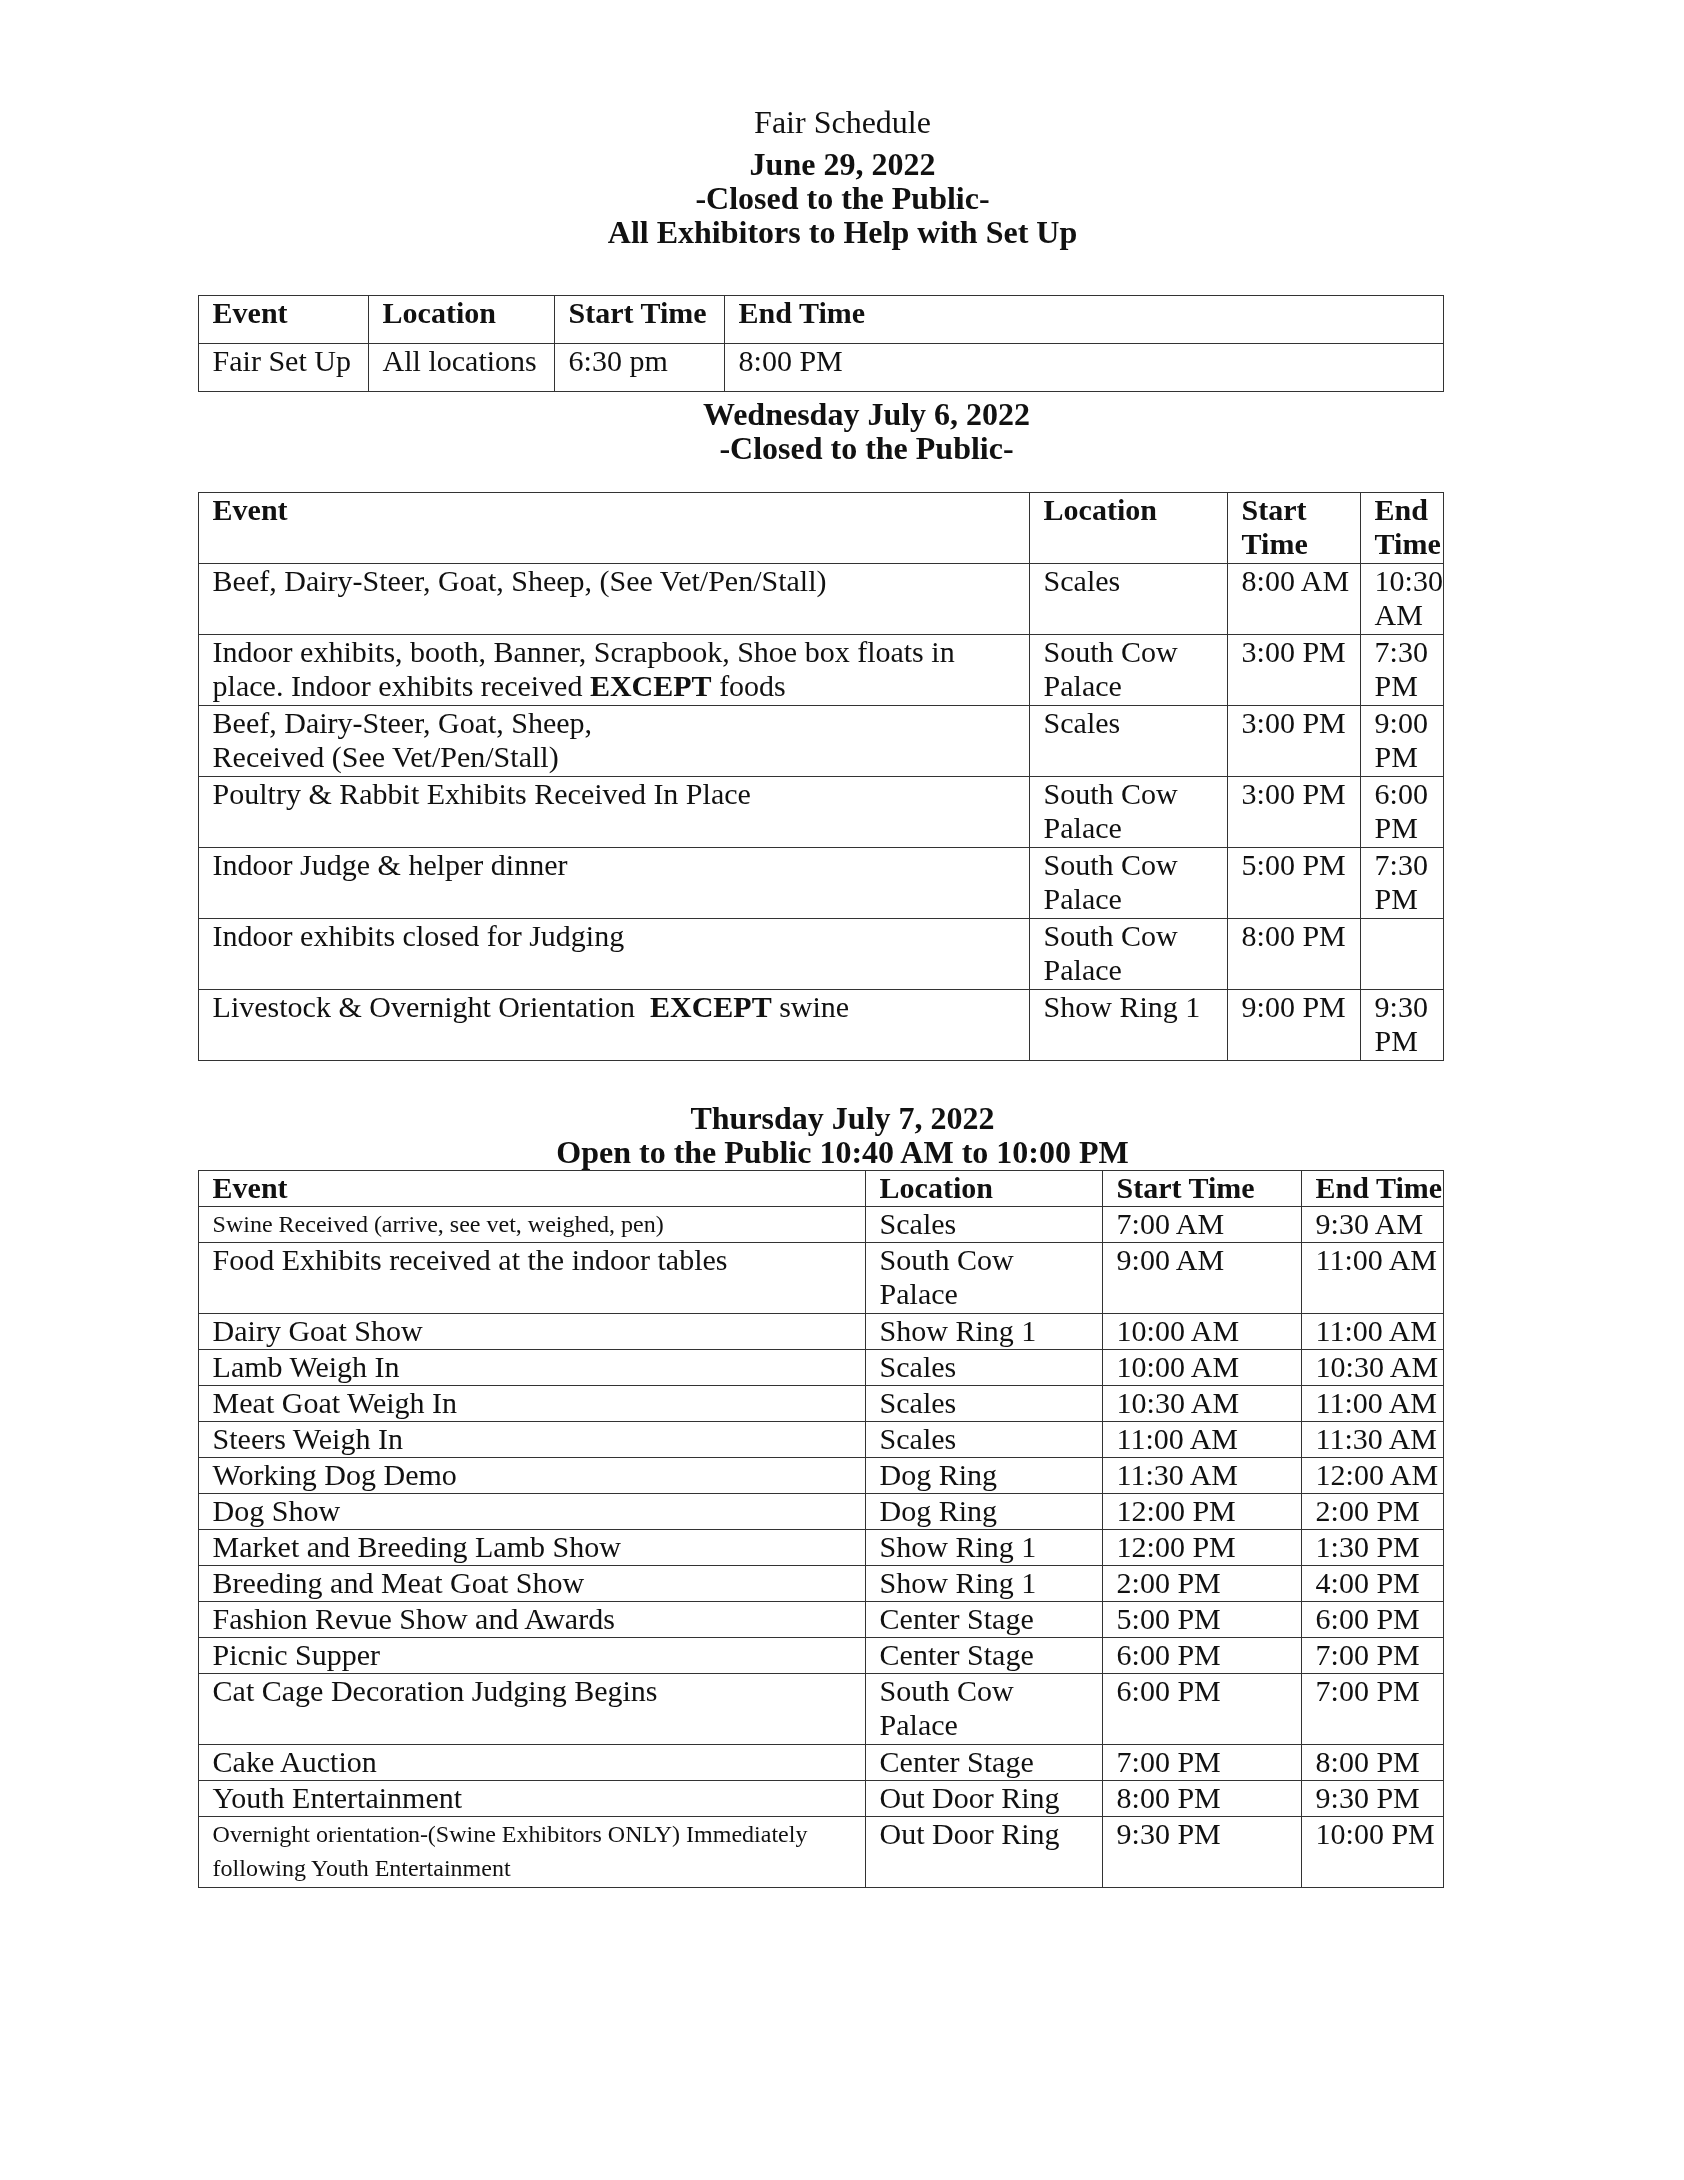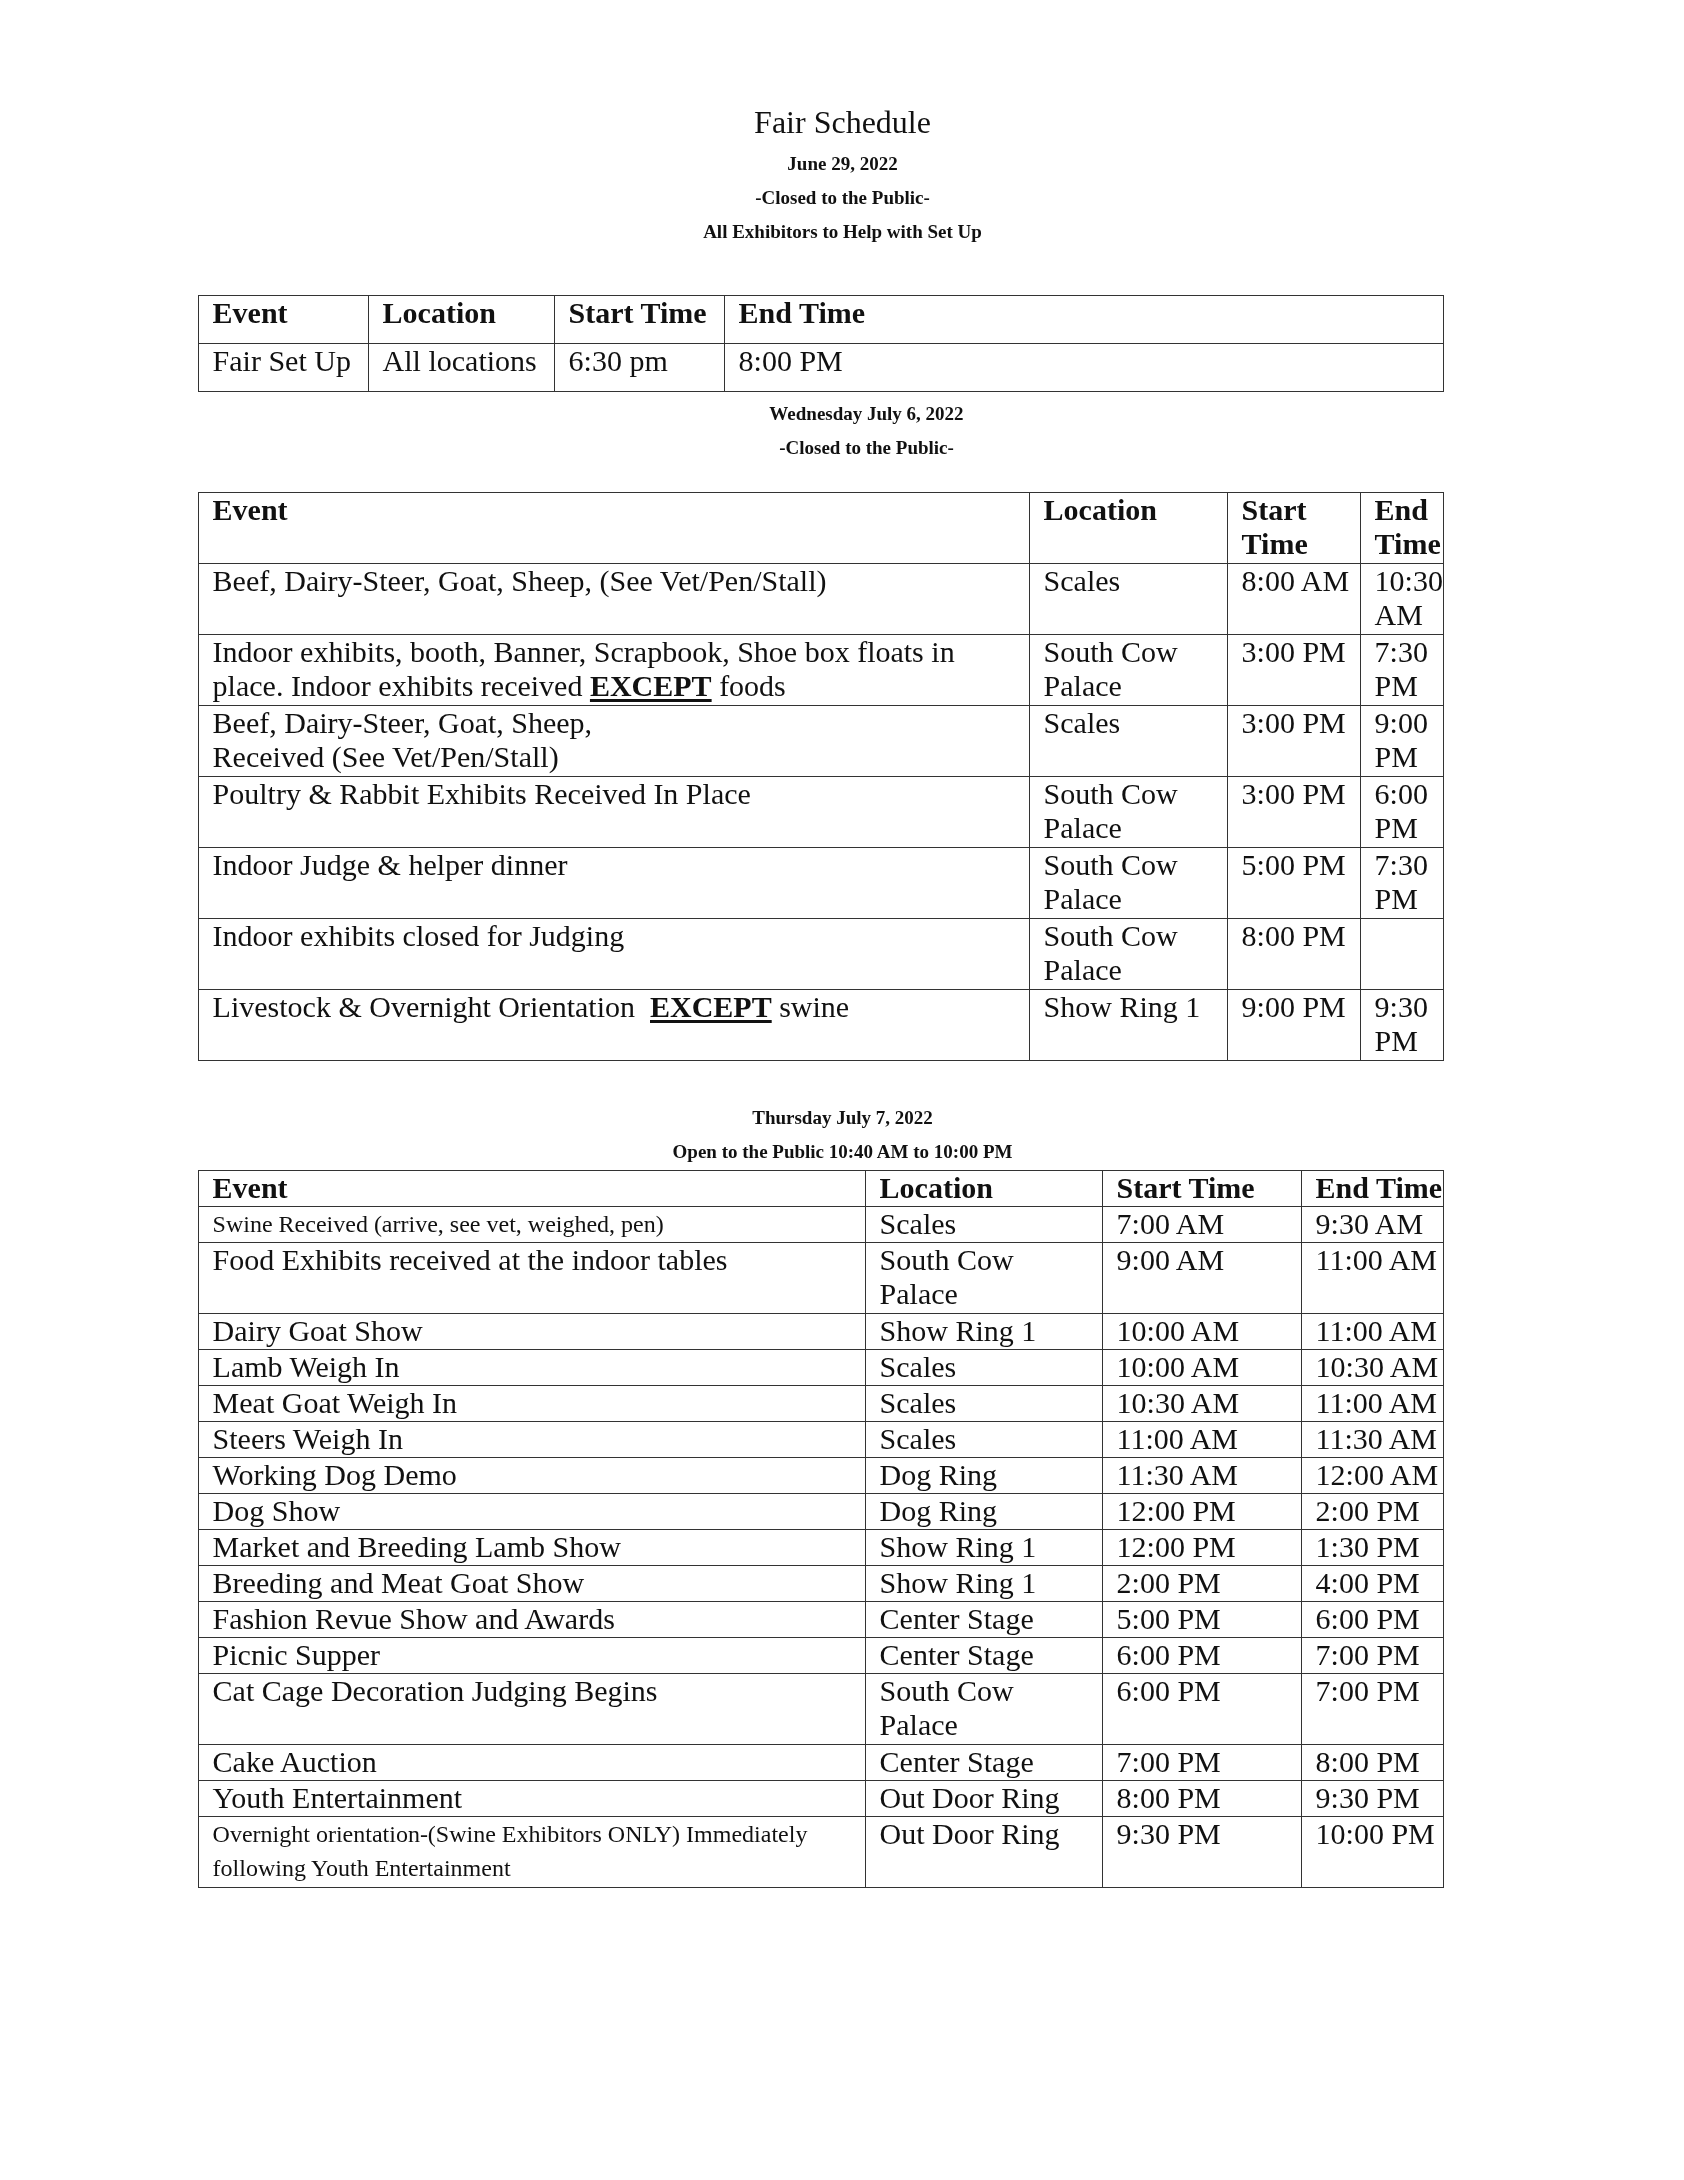--- a/index.html
+++ b/index.html
@@ -2,35 +2,35 @@
 <html style="font-size:13.6px"><head>
 <meta charset="utf-8">
 <style>
   html, body { margin: 0; padding: 0; background: #ffffff; }
   body {
     width: 1685px; height: 2181px; position: relative; overflow: hidden;
     font-family: "Liberation Serif", "DejaVu Serif", serif; color: #111111;
   }
   .center-block { position: absolute; left: 0; width: 1685px; text-align: center; }
   .title { font-size: 32px; line-height: 49px; font-weight: normal; }
-  .sub { font-size: 19px; line-height: 34px; font-weight: bold; }
+  .sub { font-size: 32px; line-height: 34px; font-weight: bold; }
 
   table.sched {
     position: absolute; left: 198px; width: 1246px;
     border-collapse: collapse; table-layout: fixed;
     font-size: 30px;
   }
   table.sched td, table.sched th {
     border: 1.7px solid #333333; padding: 0 0 0 13.6px;
     vertical-align: top; text-align: left; line-height: 34px;
     overflow: hidden;
   }
   table.sched th { font-weight: bold; }
   .small { font-size: 24px; line-height: 31px; }
-  .ex { font-weight: bold; text-decoration: underline; text-decoration-thickness: 2.6px; text-underline-offset: 3.4px; }
+  .ex { font-weight: bold; text-decoration-thickness: 2.6px; text-underline-offset: 3.4px; }
   b.inline { font-weight: normal; }
 
   #t1 { top: 295px; }
   #t1 tr { height: 48px; }
   #t2 { top: 492px; }
   #t2 tr { height: 71px; }
   #t3 { top: 1170px; }
   #t3 tr.r1 { height: 36px; }
   #t3 tr.r2 { height: 71px; }
   #t3 th, #t3 td { line-height: 34px; }

